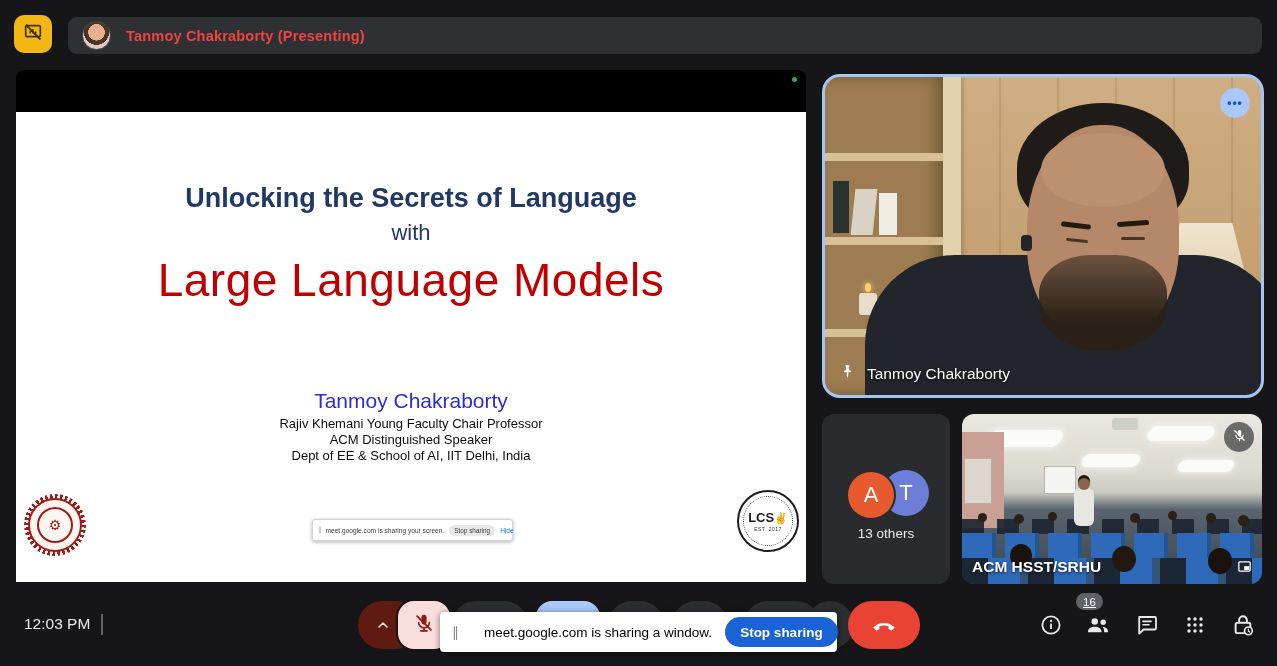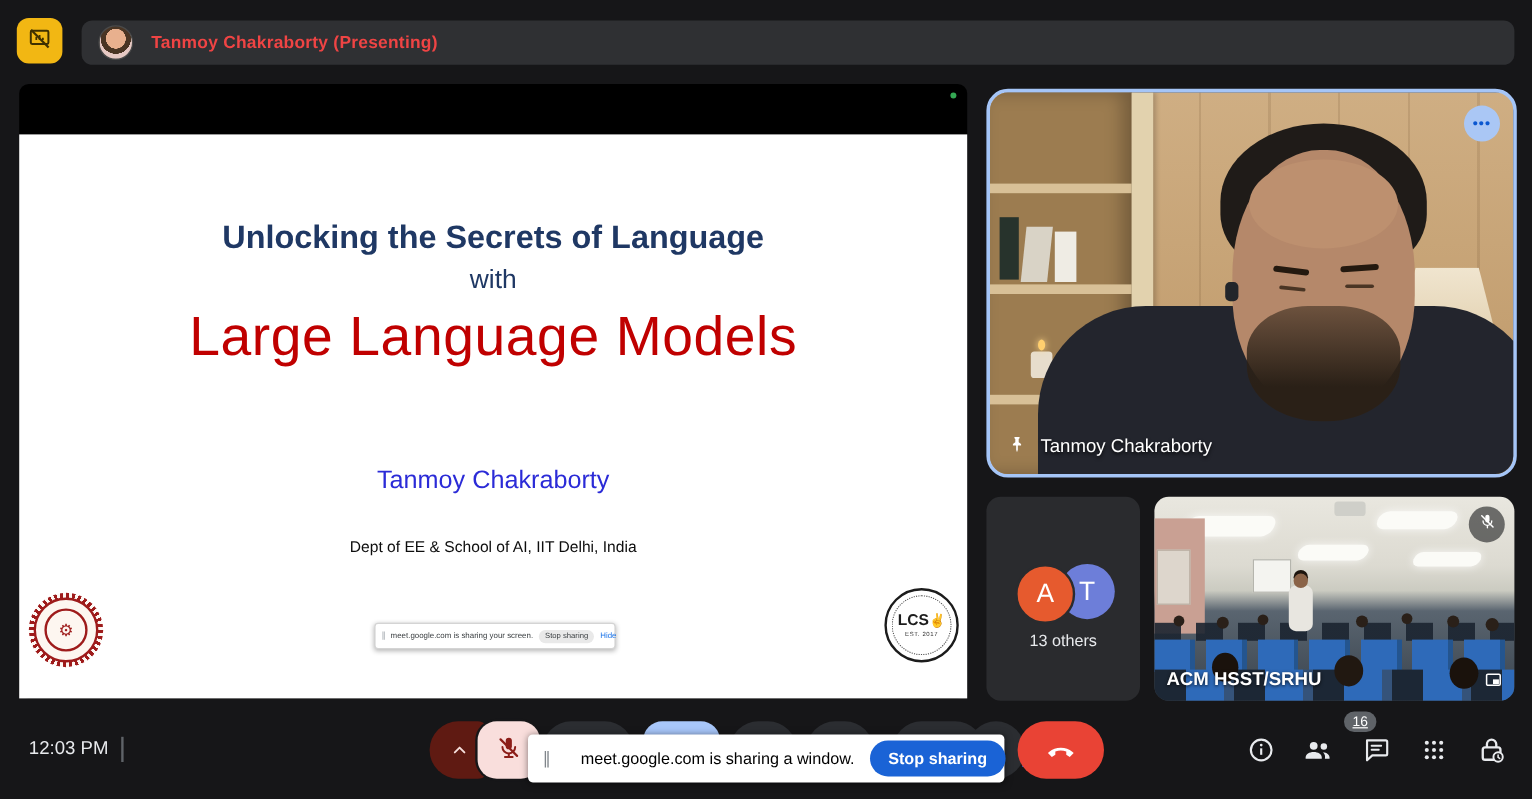--- a/index.html
+++ b/index.html
@@ -149,21 +149,21 @@
     display:flex;align-items:center;justify-content:center;color:#fff;z-index:6;position:absolute;}
   .chrome-banner{left:440px;top:612px;width:397px;height:40px;background:#fff;border-radius:4px;z-index:5;
     box-shadow:0 1px 6px rgba(0,0,0,.5);display:flex;align-items:center;padding:0 12px;box-sizing:border-box;}
   .cb-handle{color:#80868b;font-size:14px;letter-spacing:1px;}
   .cb-msg{margin-left:24px;font-size:13.5px;color:#000000;white-space:nowrap;}
   .cb-stop{margin-left:13px;height:30px;border-radius:16px;background:#1a63d6;color:#fff;font-size:13.5px;
     font-weight:700;display:flex;align-items:center;padding:0 15px;white-space:nowrap;}
   .cb-hide{margin-left:14px;font-size:13.5px;color:#1a63d6;text-decoration:underline;font-weight:500;}
   .ricon{top:612px;width:26px;height:26px;color:#e8eaed;position:absolute;display:flex;align-items:center;justify-content:center;}
   .ri-info{left:1038px;} .ri-people{left:1085px;} .ri-chat{left:1134px;} .ri-grid{left:1182px;} .ri-lock{left:1230px;}
-  .count-badge{left:1120px;top:593px;min-width:17px;height:17px;padding:0 5px;border-radius:9px;background:#5f6368;
+  .count-badge{left:1076px;top:593px;min-width:17px;height:17px;padding:0 5px;border-radius:9px;background:#5f6368;
     color:#fff;font-size:11.5px;display:flex;align-items:center;justify-content:center;z-index:2;text-decoration:underline;}
 </style>
 </head>
 <body>
 
 <div id="app">
 
   <div class="abs share-indicator">
     <span>
       <svg width="22" height="22" viewBox="0 0 24 24">
@@ -180,20 +180,22 @@
     <div class="presenting-label">Tanmoy Chakraborty (Presenting)</div>
   </div>
 
   <div class="abs shared-screen">
     <div class="abs rec-dot"></div>
     <div class="abs slide">
       <div class="abs slide-with">with</div>
       <div class="abs slide-title">Unlocking  the Secrets of Language</div>
       <div class="abs slide-llm">Large Language Models</div>
       <div class="abs slide-speaker">Tanmoy Chakraborty</div>
+      <div class="abs slide-role role1">Rajiv Khemani Young Faculty Chair Professor</div>
+      <div class="abs slide-role role2">ACM Distinguished Speaker</div>
       <div class="abs slide-role role3">Dept of EE &amp; School of AI, IIT Delhi, India</div>
 
       <div class="abs iit-logo">
         <div class="iit-inner">
           <div class="iit-core">⚙</div>
         </div>
       </div>
 
       <div class="abs lcs-logo">
         <div class="lcs-ring">

